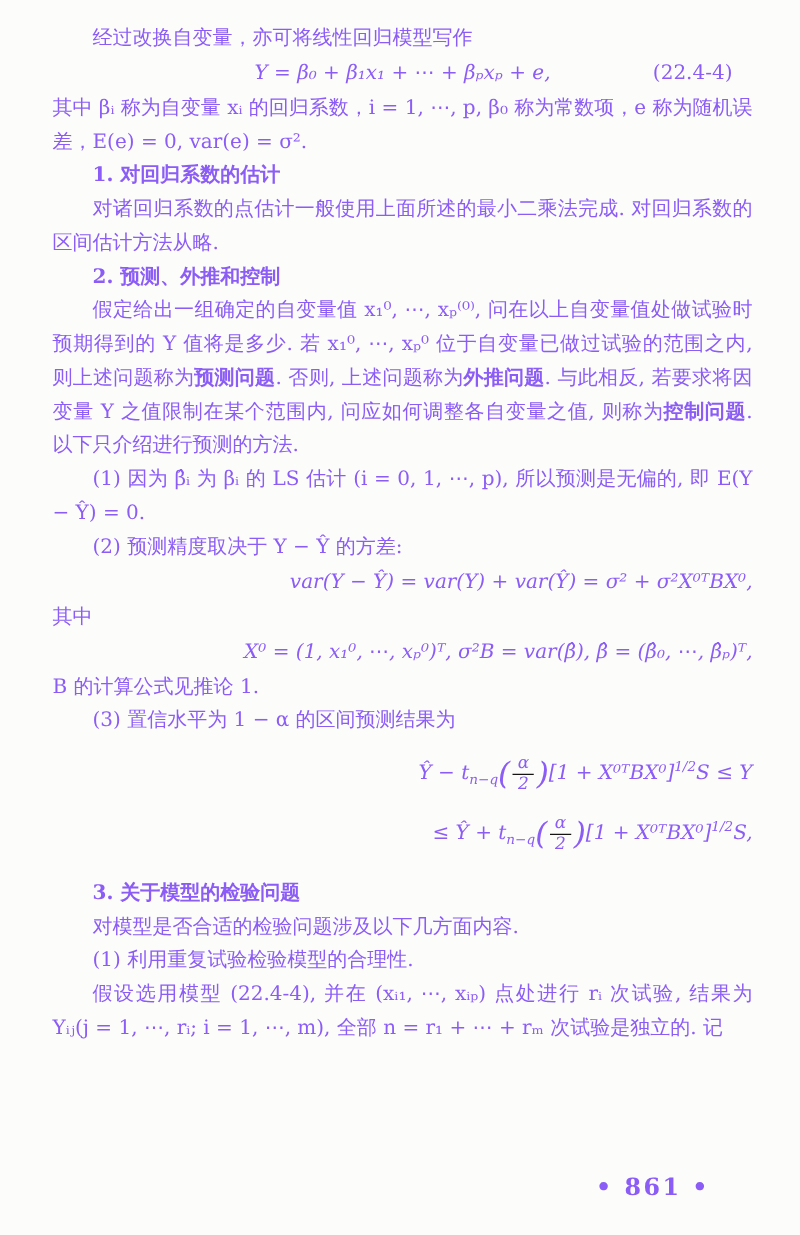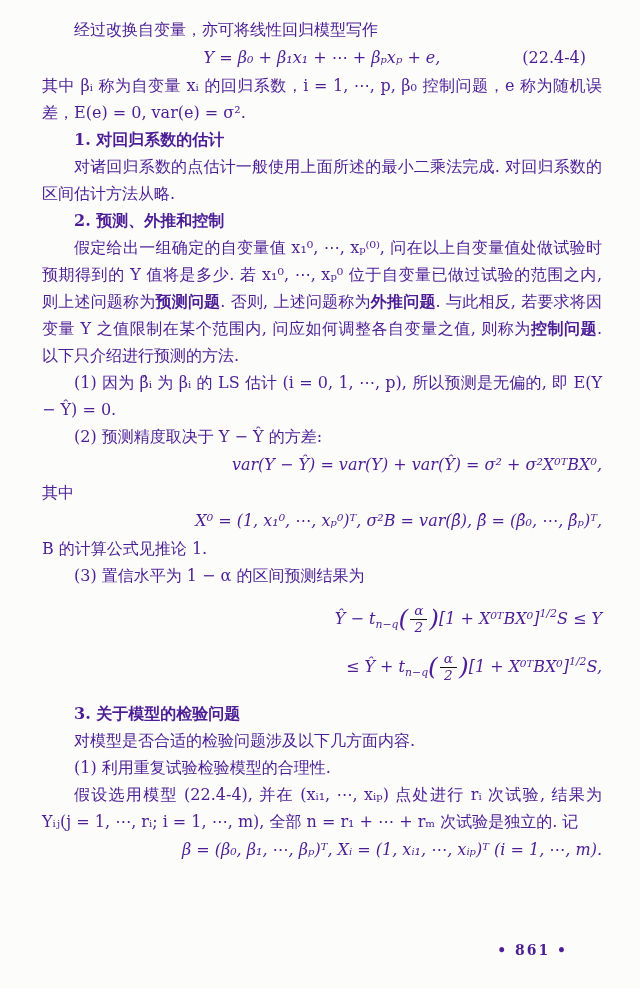--- a/index.html
+++ b/index.html
@@ -1,20 +1,20 @@
 <!DOCTYPE html>
 <html><head>
 <meta charset="utf-8">
 <style>
   html,body{margin:0;padding:0;background:#e8e8e6;}
   .page{
     position:relative;
     width:640px;height:988px;
     background:#fcfcfa;
-    color:#4c1d95;
+    color:#8b5cf6;
     font-family:"DejaVu Serif","DejaVu Sans",serif;
     font-size:16px;
     line-height:27px;
     overflow:hidden;
     box-sizing:border-box;
   }
   .content{padding:16px 38px 0 42px;text-align:justify;}
   p{margin:0;}
   .ind{text-indent:2em;}
   .bold{font-weight:bold;}
@@ -26,37 +26,37 @@
   .frac{
     display:inline-flex;flex-direction:column;align-items:center;
     vertical-align:middle;margin:0 2px;font-size:0.85em;line-height:1.15;
   }
   .fnum{border-bottom:1.5px solid #151412;padding:0 4px;}
   .fden{padding:0 4px;}
   .bigp{font-size:1.55em;vertical-align:middle;}
   sub,sup{font-size:0.68em;font-style:italic;}
   .pageno{
     position:absolute;right:72px;bottom:24px;
-    font-size:14px;letter-spacing:2px;font-weight:bold;
+    font-size:19px;letter-spacing:2px;font-weight:bold;
   }
 </style>
 </head>
 <body>
 
 <div class="page">
   <div class="content">
 
     <p class="ind">经过改换自变量，亦可将线性回归模型写作</p>
 
     <div class="eqrow">
       <span class="math">Y = β₀ + β₁x₁ + ⋯ + βₚxₚ + e,</span>
       <span class="eqno">(22.4-4)</span>
     </div>
 
-    <p>其中 βᵢ 称为自变量 xᵢ 的回归系数，i = 1, ⋯, p, β₀ 控制问题，e 称为随机误差，E(e) = 0, var(e) = σ².</p>
+    <p>其中 βᵢ 称为自变量 xᵢ 的回归系数，i = 1, ⋯, p, β₀ 称为常数项，e 称为随机误差，E(e) = 0, var(e) = σ².</p>
 
     <p class="ind bold">1. 对回归系数的估计</p>
 
     <p class="ind">对诸回归系数的点估计一般使用上面所述的最小二乘法完成. 对回归系数的区间估计方法从略.</p>
 
     <p class="ind bold">2. 预测、外推和控制</p>
 
     <p class="ind"><span>假定给出一组确定的自变量值 x₁⁰, ⋯, xₚ⁽⁰⁾, 问在以上自变量值处做试验时预期得到的 Y 值将是多少. 若 x₁⁰, ⋯, xₚ⁰ 位于自变量已做过试验的范围之内, 则上述问题称为</span><span class="bold">预测问题</span><span>. 否则, 上述问题称为</span><span class="bold">外推问题</span><span>. 与此相反, 若要求将因变量 Y 之值限制在某个范围内, 问应如何调整各自变量之值, 则称为</span><span class="bold">控制问题</span><span>. 以下只介绍进行预测的方法.</span></p>
 
 
@@ -86,18 +86,17 @@
 
 
     <p class="ind bold">3. 关于模型的检验问题</p>
 
     <p class="ind">对模型是否合适的检验问题涉及以下几方面内容.</p>
 
     <p class="ind">(1) 利用重复试验检验模型的合理性.</p>
 
     <p class="ind">假设选用模型 (22.4-4), 并在 (xᵢ₁, ⋯, xᵢₚ) 点处进行 rᵢ 次试验, 结果为 Yᵢⱼ(j = 1, ⋯, rᵢ; i = 1, ⋯, m), 全部 n = r₁ + ⋯ + rₘ 次试验是独立的. 记</p>
 
-    <div class="eqc">β = (β₀, β₁, ⋯, βₚ)ᵀ,  Xᵢ = (1, xᵢ₁, ⋯, xᵢₚ)ᵀ   (i = 1, ⋯, m).</div>
 
   </div>
 
   <div class="pageno">• 861 •</div>
 </div>
 
 </body></html>

